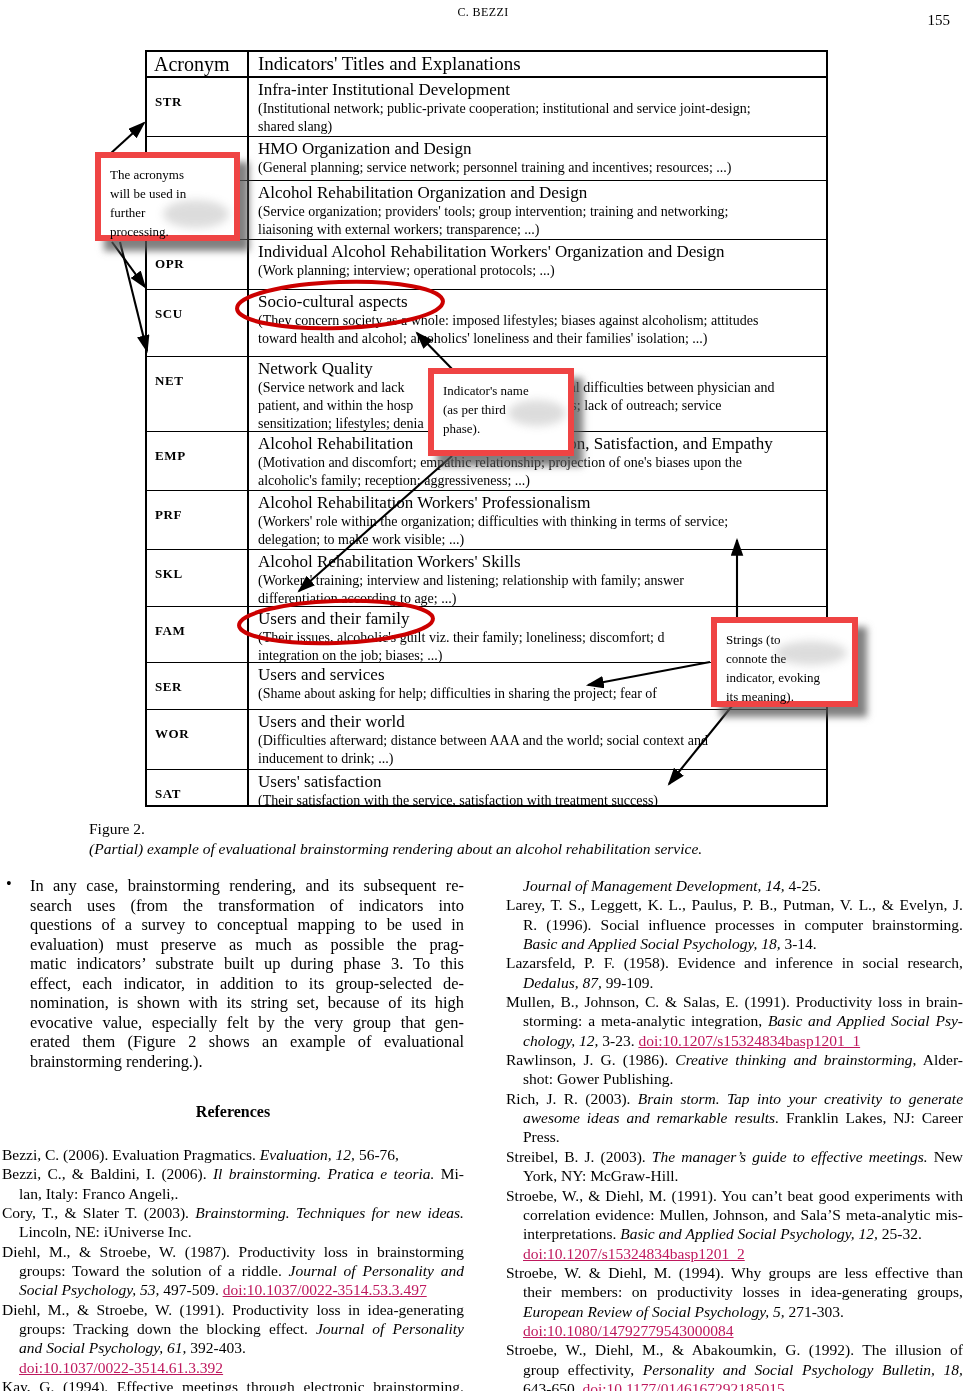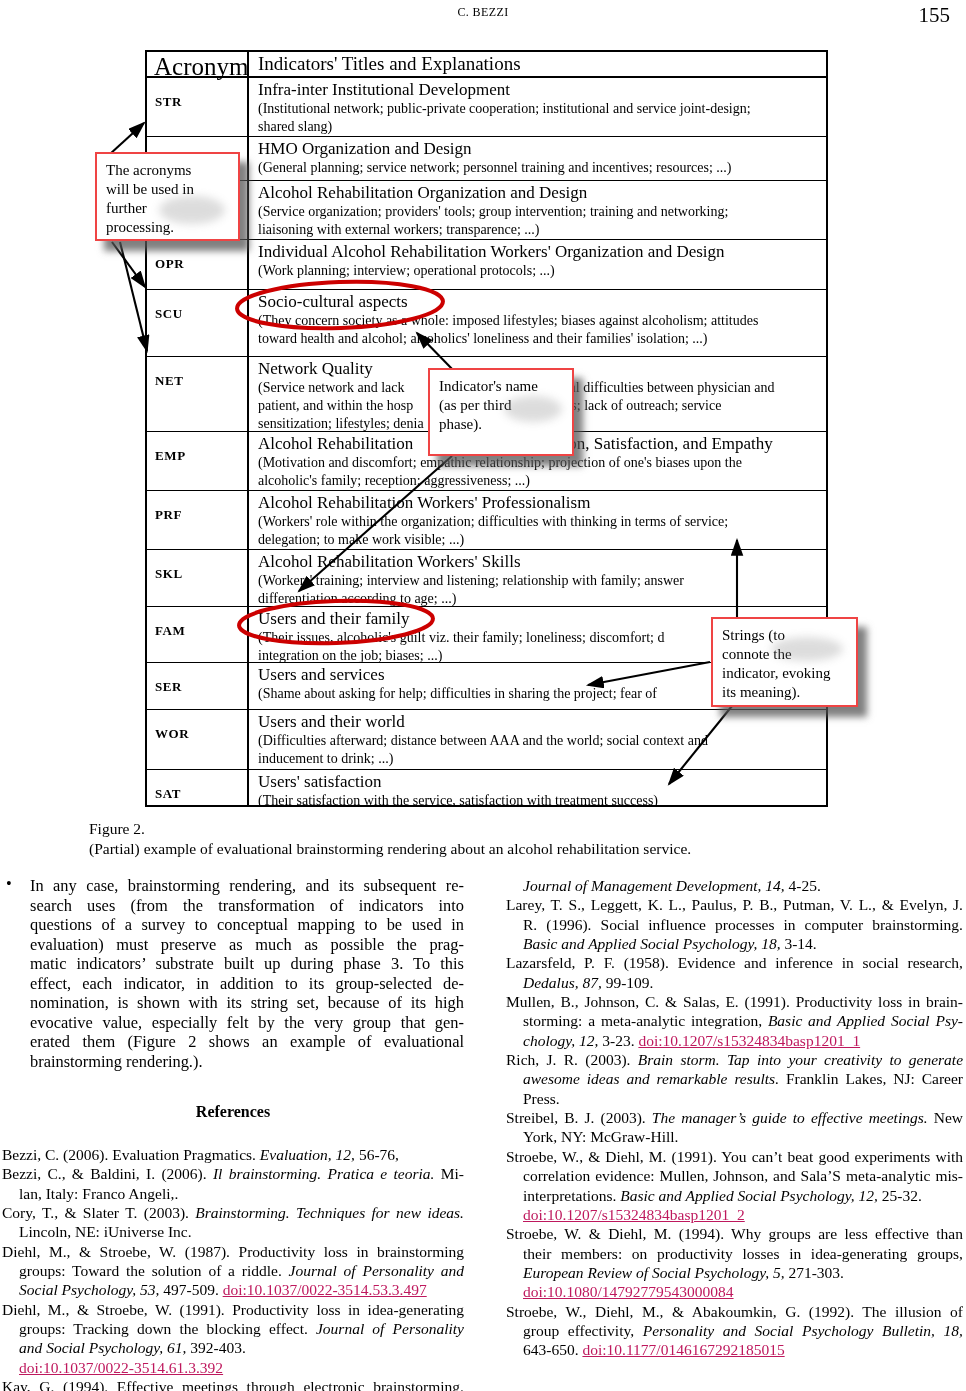--- a/index.html
+++ b/index.html
@@ -2,28 +2,28 @@
 <html><head>
 <meta charset="utf-8">
 <style>
   html,body{margin:0;padding:0;background:#fff;}
   #page{position:relative;width:966px;height:1391px;background:#ffffff;overflow:hidden;
         font-family:"Liberation Serif","DejaVu Serif",serif;color:#000;}
 
   
   #hdr-author{position:absolute;top:5px;left:0;width:966px;text-align:center;
               font-size:12px;letter-spacing:.4px;}
-  #hdr-page{position:absolute;top:3px;right:16px;font-size:21px;}
+  #hdr-page{position:absolute;top:12px;right:16px;font-size:15px;}
 
   
   #fig-table{position:absolute;left:145px;top:50px;width:683px;border:2px solid #000;
              background:#fff;z-index:1;box-sizing:border-box;}
   .thead-row{display:flex;height:26px;border-bottom:2px solid #000;box-sizing:border-box;}
   .thead-row .c1{width:102px;border-right:2px solid #000;box-sizing:border-box;
-                 font-size:25px;padding:1px 0 0 7px;white-space:pre;}
+                 font-size:20px;padding:1px 0 0 7px;white-space:pre;}
   .thead-row .c2{flex:1;font-size:19px;padding:1px 0 0 9px;white-space:pre;}
   .trow{display:flex;border-bottom:1.5px solid #000;box-sizing:border-box;overflow:hidden;}
   .trow:last-child{border-bottom:none;}
   #table-rows .trow:nth-child(1){height:59px}
   #table-rows .trow:nth-child(2){height:44px}
   #table-rows .trow:nth-child(3){height:59px}
   #table-rows .trow:nth-child(4){height:50px}
   #table-rows .trow:nth-child(5){height:67px}
   #table-rows .trow:nth-child(6){height:75px}
   #table-rows .trow:nth-child(7){height:59px}
@@ -34,34 +34,34 @@
   #table-rows .trow:nth-child(12){height:60px}
   #table-rows .trow:nth-child(13){height:35px}
   .acr-cell{width:102px;border-right:2px solid #000;box-sizing:border-box;
             font-weight:bold;font-size:13px;letter-spacing:.6px;padding:16px 0 0 8px;}
   .ind-cell{flex:1;padding:1px 0 0 9px;overflow:hidden;}
   .row-title{font-size:17px;line-height:21px;white-space:pre;}
   .xline{font-size:14px;line-height:18px;white-space:pre;}
   .gap{display:inline-block;}
 
   
-  .callout{position:absolute;background:#fff;border:2px solid #ef4444;box-sizing:border-box;
-           box-shadow:9px 10px 7px rgba(85,85,85,.75);font-size:15px;line-height:19px;
+  .callout{position:absolute;background:#fff;border:6px solid #ef4444;box-sizing:border-box;
+           box-shadow:9px 10px 7px rgba(85,85,85,.75);font-size:13px;line-height:19px;
            padding:7px 3px 3px 9px;z-index:5;}
   #callout-a{left:95px;top:152px;width:145px;height:89px;}
   #callout-b{left:428px;top:368px;width:146px;height:88px;}
   #callout-c{left:711px;top:617px;width:147px;height:90px;}
   .smudge{position:absolute;background:#8f8f8f;opacity:.30;filter:blur(4px);border-radius:50%;}
 
   
   #overlay{position:absolute;left:0;top:0;z-index:4;pointer-events:none;}
 
   
   #caption{position:absolute;left:89px;top:819px;font-size:15.5px;line-height:20px;}
-  #caption .cap-text{}
+  #caption .cap-text{font-style:italic;}
 
   
   #bullet-glyph{position:absolute;left:6px;top:874px;font-size:16.4px;}
   #bullet-lines{position:absolute;left:30px;top:876px;width:434px;}
   .bline{font-size:16.4px;line-height:19.5px;text-align:justify;text-align-last:justify;white-space:normal;}
   .bline.last{text-align-last:left;}
 
   #refs-heading{position:absolute;left:2px;top:1103px;width:462px;text-align:center;
                 font-weight:bold;font-size:16px;}
   #refs-left{position:absolute;left:2px;top:1145px;width:462px;}
@@ -292,20 +292,24 @@
       <div>
         <div class="rline just"><span>Lazarsfeld, P. F. (1958). Evidence and inference in social research,</span></div>
         <div class="rline ind"><span class="it">Dedalus, 87,</span><span> 99-109.</span></div>
       </div>
       <div>
         <div class="rline just"><span>Mullen, B., Johnson, C. &amp; Salas, E. (1991). Productivity loss in brain-</span></div>
         <div class="rline ind just"><span>storming: a meta-analytic integration, </span><span class="it">Basic and Applied Social Psy-</span></div>
         <div class="rline ind"><span class="it">chology, 12,</span><span> 3-23. </span><span class="lnk">doi:10.1207/s15324834basp1201_1</span></div>
       </div>
       <div>
+        <div class="rline just"><span>Rawlinson, J. G. (1986). </span><span class="it">Creative thinking and brainstorming</span><span>, Alder-</span></div>
+        <div class="rline ind"><span>shot: Gower Publishing.</span></div>
+      </div>
+      <div>
         <div class="rline just"><span>Rich, J. R. (2003). </span><span class="it">Brain storm. Tap into your creativity to generate</span></div>
         <div class="rline ind just"><span class="it">awesome ideas and remarkable results.</span><span> Franklin Lakes, NJ: Career</span></div>
         <div class="rline ind"><span>Press.</span></div>
       </div>
       <div>
         <div class="rline just"><span>Streibel, B. J. (2003). </span><span class="it">The manager’s guide to effective meetings.</span><span> New</span></div>
         <div class="rline ind"><span>York, NY: McGraw-Hill.</span></div>
       </div>
       <div>
         <div class="rline just"><span>Stroebe, W., &amp; Diehl, M. (1991). You can’t beat good experiments with</span></div>

